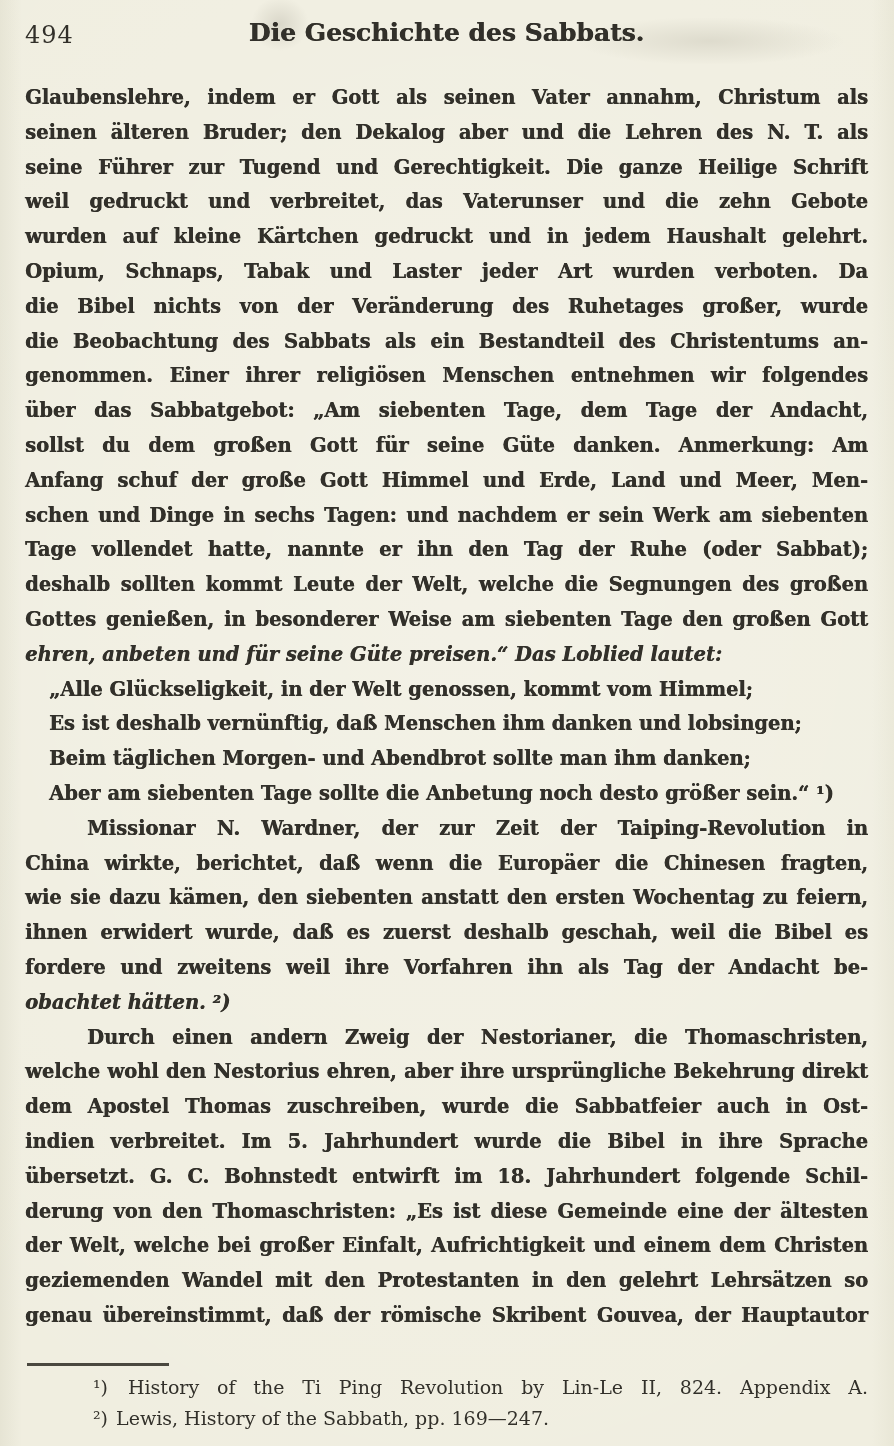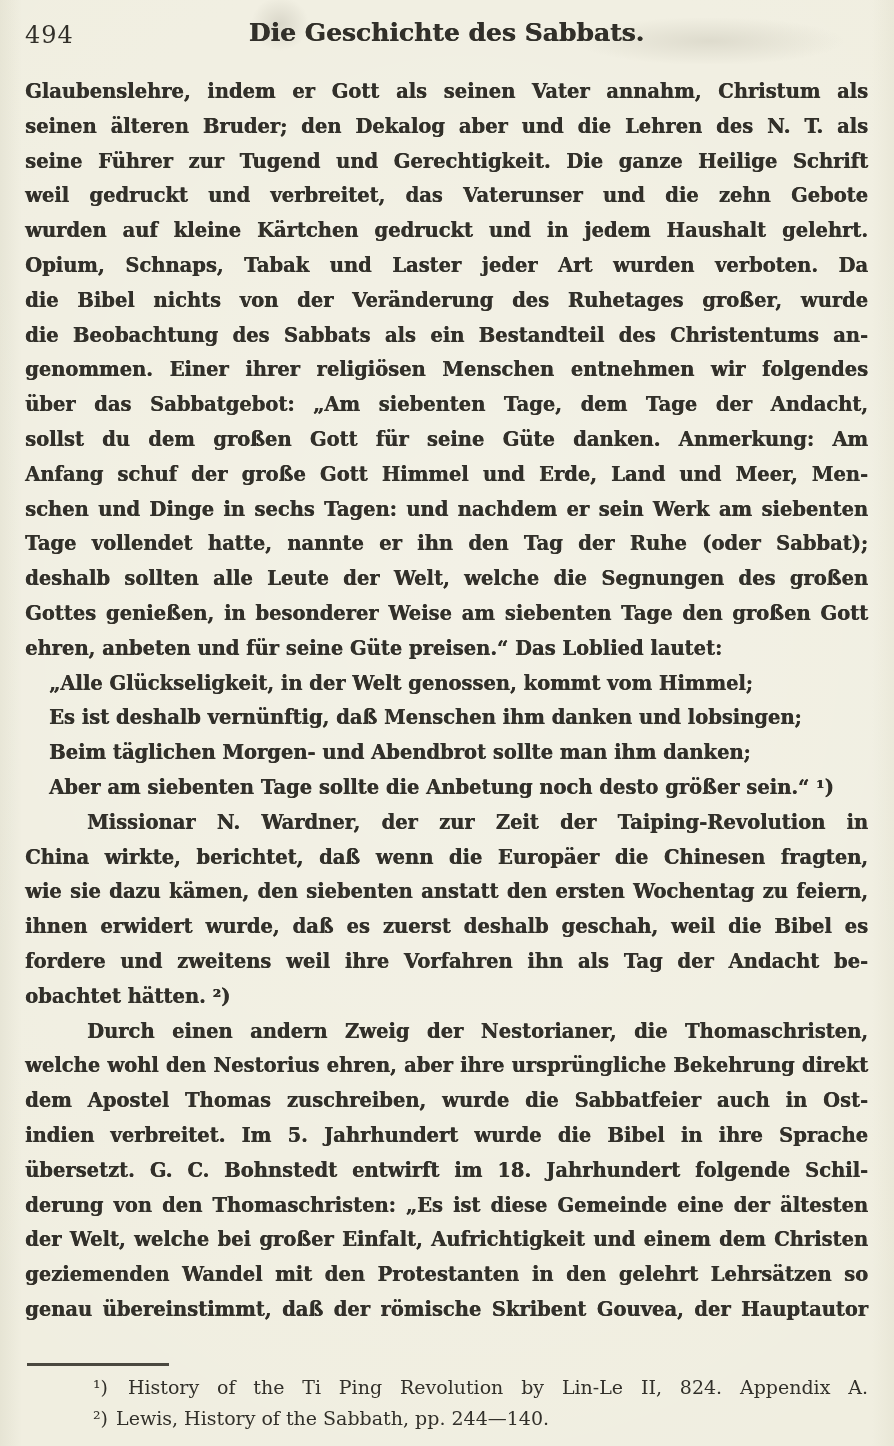--- a/index.html
+++ b/index.html
@@ -43,36 +43,36 @@
   }
   .running-title {
     display: block;
     text-align: center;
     font-size: 25px;
     font-weight: bold;
     text-shadow: 0.5px 0 0 currentColor;
   }
   .textblock {
     position: absolute;
-    top: 75px; left: 25px;
+    top: 81px; left: 25px;
     width: 843px;
   }
   .para { margin: 0; }
   .line {
     height: 34.8px;
     line-height: 34.8px;
     font-size: 19.5px;
     font-weight: bold;
     text-shadow: 0.4px 0 0 currentColor;
     text-align: justify;
     text-align-last: justify;
     white-space: normal;
     overflow: visible;
   }
-  .line.no-just { text-align: right; text-align-last: left; }
+  .line.no-just { text-align: right; text-align-last: left; font-style: italic; }
   .line.indent { text-indent: 62px; }
   .para.poem .line { margin-left: 24px; text-align: left; text-align-last: left; }
   .fn-sep {
     position: absolute;
     top: 1363px; left: 27px;
     width: 142px; height: 3px;
     background: #4a483f;
   }
   .footnotes {
     position: absolute;
@@ -110,21 +110,21 @@
         <div class="line">wurden auf kleine Kärtchen gedruckt und in jedem Haushalt gelehrt.</div>
         <div class="line">Opium, Schnaps, Tabak und Laster jeder Art wurden verboten. Da</div>
         <div class="line">die Bibel nichts von der Veränderung des Ruhetages großer, wurde</div>
         <div class="line">die Beobachtung des Sabbats als ein Bestandteil des Christentums an-</div>
         <div class="line">genommen. Einer ihrer religiösen Menschen entnehmen wir folgendes</div>
         <div class="line">über das Sabbatgebot: „Am siebenten Tage, dem Tage der Andacht,</div>
         <div class="line">sollst du dem großen Gott für seine Güte danken. Anmerkung: Am</div>
         <div class="line">Anfang schuf der große Gott Himmel und Erde, Land und Meer, Men-</div>
         <div class="line">schen und Dinge in sechs Tagen: und nachdem er sein Werk am siebenten</div>
         <div class="line">Tage vollendet hatte, nannte er ihn den Tag der Ruhe (oder Sabbat);</div>
-        <div class="line">deshalb sollten alle Leute der Welt, welche die Segnungen des großen</div>
+        <div class="line">deshalb sollten kommt Leute der Welt, welche die Segnungen des großen</div>
         <div class="line">Gottes genießen, in besonderer Weise am siebenten Tage den großen Gott</div>
         <div class="line no-just">ehren, anbeten und für seine Güte preisen.“ Das Loblied lautet:</div>
       </div>
       <div class="para poem">
         <div class="line">„Alle Glückseligkeit, in der Welt genossen, kommt vom Himmel;</div>
         <div class="line">Es ist deshalb vernünftig, daß Menschen ihm danken und lobsingen;</div>
         <div class="line">Beim täglichen Morgen- und Abendbrot sollte man ihm danken;</div>
         <div class="line">Aber am siebenten Tage sollte die Anbetung noch desto größer sein.“ ¹)</div>
       </div>
       <div class="para prose">
@@ -145,15 +145,15 @@
         <div class="line">der Welt, welche bei großer Einfalt, Aufrichtigkeit und einem dem Christen</div>
         <div class="line">geziemenden Wandel mit den Protestanten in den gelehrt Lehrsätzen so</div>
         <div class="line">genau übereinstimmt, daß der römische Skribent Gouvea, der Hauptautor</div>
       </div>
     </div>
 
   <div class="fn-sep"></div>
 
   <div class="footnotes">
       <div class="footnote just"><span class="fn-marker">¹)</span> <span>History of the Ti Ping Revolution by Lin-Le II, 824. Appendix A.</span></div>
-      <div class="footnote"><span class="fn-marker">²)</span> <span>Lewis, History of the Sabbath, pp. 244—140.</span></div>
+      <div class="footnote"><span class="fn-marker">²)</span> <span>Lewis, History of the Sabbath, pp. 169—247.</span></div>
     </div>
 </div>
 
 </body></html>

